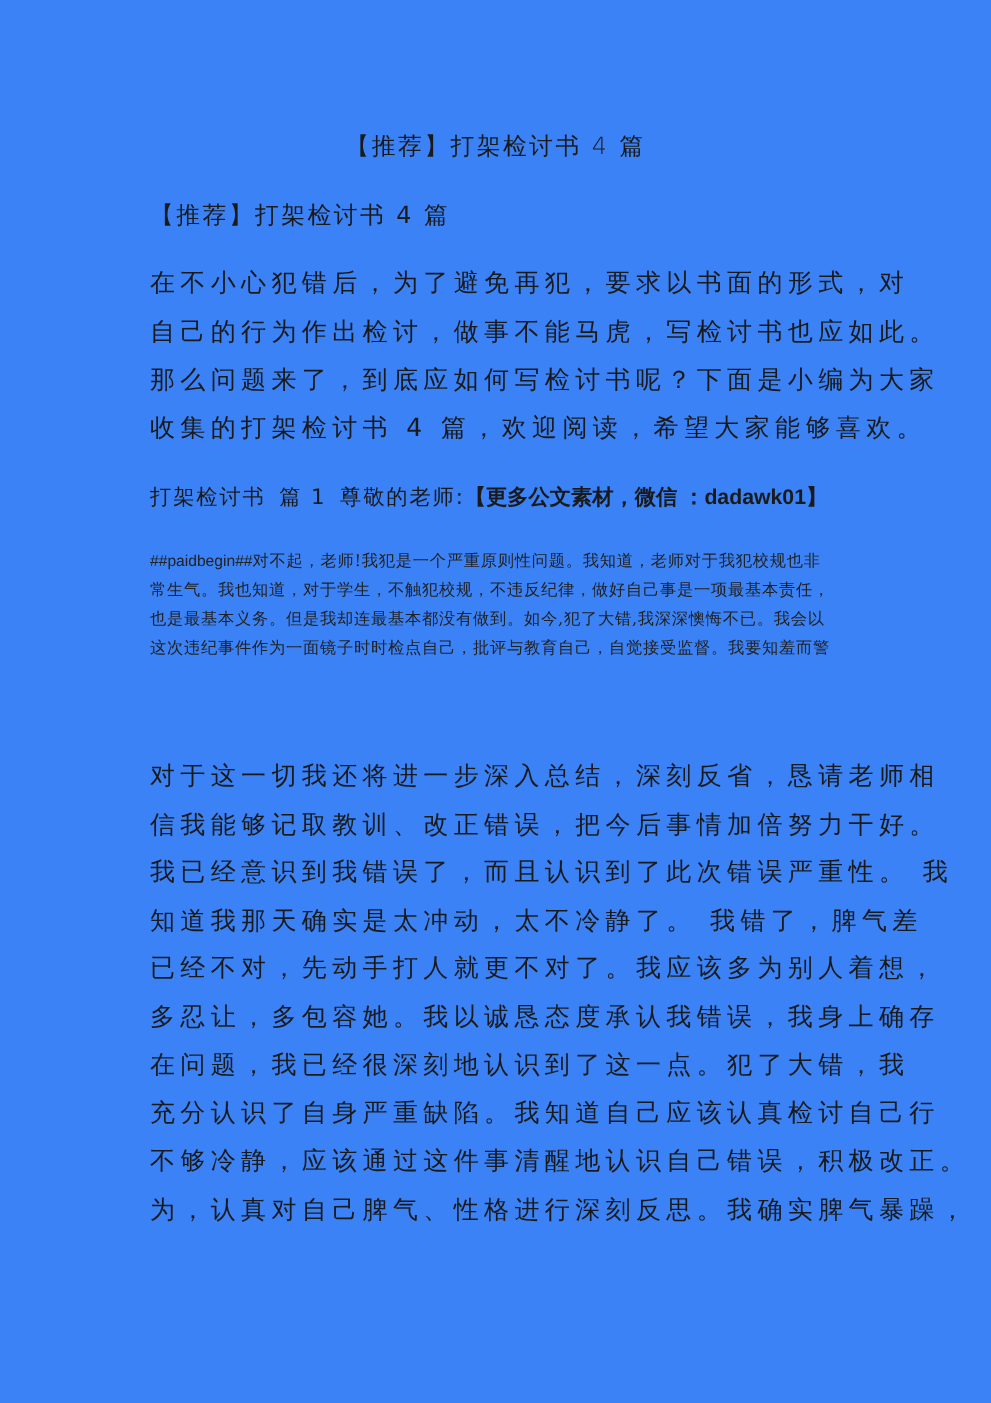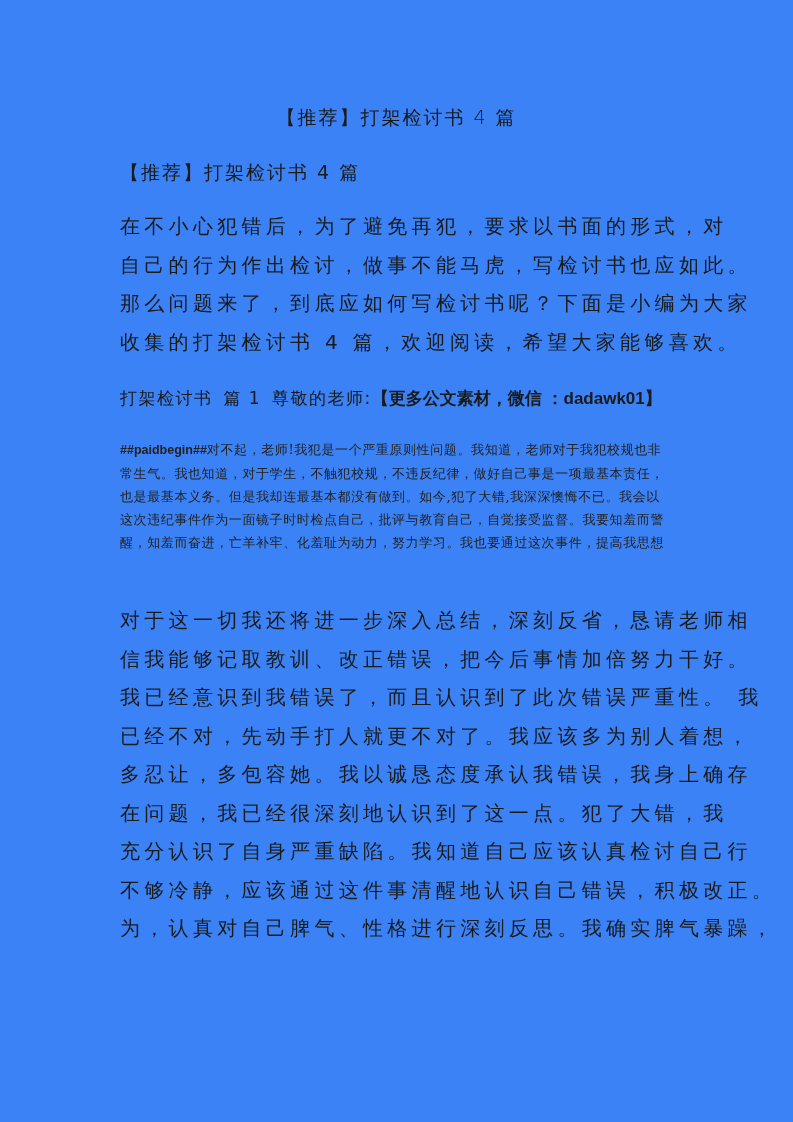--- a/index.html
+++ b/index.html
@@ -7,21 +7,21 @@
     .page { position: absolute; left: 0; top: 0; width: 793px; height: 1122px; background: #3b82f6; }
     .title { position: absolute; top: 104px; left: 0; width: 793px; text-align: center; font-size: 19px; letter-spacing: 2px; line-height: 26px; font-family: "DejaVu Sans", sans-serif; font-weight: 300; }
     .subtitle { position: absolute; top: 159px; left: 120px; font-size: 19px; letter-spacing: 2px; line-height: 26px; font-family: "DejaVu Sans", sans-serif; }
     .intro { position: absolute; top: 207px; left: 120px; width: 560px; }
     .intro .line, .body2 .line { font-size: 20px; line-height: 38.5px; letter-spacing: 4.3px; white-space: nowrap; font-family: "DejaVu Sans", sans-serif; }
     .section-heading { position: absolute; top: 384px; left: 120px; font-size: 17px; line-height: 28px; letter-spacing: 1.5px; white-space: nowrap; font-family: "DejaVu Sans", sans-serif; }
     .section-heading .num { margin: 0 4px; }
     .section-heading .tail { font-family: "Liberation Sans", sans-serif; font-weight: bold; letter-spacing: 0; text-align: right; }
     .body1 { position: absolute; top: 438px; left: 120px; width: 560px; }
     .body1 .line { font-size: 13px; line-height: 23px; letter-spacing: 0.6px; white-space: nowrap; font-family: "DejaVu Serif", serif; color: #222; }
-    .body1 .marker { font-family: "Liberation Sans", sans-serif; font-weight: bold; letter-spacing: 0; font-size: 12.5px; }
+    .body1 .marker { font-family: "Liberation Sans", sans-serif; font-weight: normal; letter-spacing: 0; font-size: 12.5px; }
     .body2 { position: absolute; top: 601px; left: 120px; width: 560px; }
   </style>
 </head>
 <body>
 
 <div class="page">
   <div class="title">【推荐】打架检讨书 4 篇</div>
   <div class="subtitle">【推荐】打架检讨书 4 篇</div>
 
   <div class="intro">
@@ -35,27 +35,27 @@
     <span>打架检讨书</span>
     <span class="num">篇 1</span>
     <span>尊敬的老师:</span><span class="tail">【更多公文素材，微信 ：dadawk01】</span>
   </div>
 
   <div class="body1">
     <div class="line"><span class="marker">##paidbegin##</span><span>对不起，老师!我犯是一个严重原则性问题。我知道，老师对于我犯校规也非</span></div>
     <div class="line">常生气。我也知道，对于学生，不触犯校规，不违反纪律，做好自己事是一项最基本责任，</div>
     <div class="line">也是最基本义务。但是我却连最基本都没有做到。如今,犯了大错,我深深懊悔不已。我会以</div>
     <div class="line">这次违纪事件作为一面镜子时时检点自己，批评与教育自己，自觉接受监督。我要知羞而警</div>
-    <div class="line">醒，知羞而奋进，亡羊补牢、化羞耻为动力，努力学习。我也要通过这次事件，提高我思想</div>
   </div>
 
   <div class="body2">
     <div class="line">对于这一切我还将进一步深入总结，深刻反省，恳请老师相</div>
     <div class="line">信我能够记取教训、改正错误，把今后事情加倍努力干好。</div>
     <div class="line">我已经意识到我错误了，而且认识到了此次错误严重性。 我</div>
+    <div class="line">知道我那天确实是太冲动，太不冷静了。 我错了，脾气差</div>
     <div class="line">已经不对，先动手打人就更不对了。我应该多为别人着想，</div>
     <div class="line">多忍让，多包容她。我以诚恳态度承认我错误，我身上确存</div>
     <div class="line">在问题，我已经很深刻地认识到了这一点。犯了大错，我</div>
     <div class="line">充分认识了自身严重缺陷。我知道自己应该认真检讨自己行</div>
     <div class="line">不够冷静，应该通过这件事清醒地认识自己错误，积极改正。</div>
     <div class="line">为，认真对自己脾气、性格进行深刻反思。我确实脾气暴躁，</div>
   </div>
 </div>
 
 </body></html>

